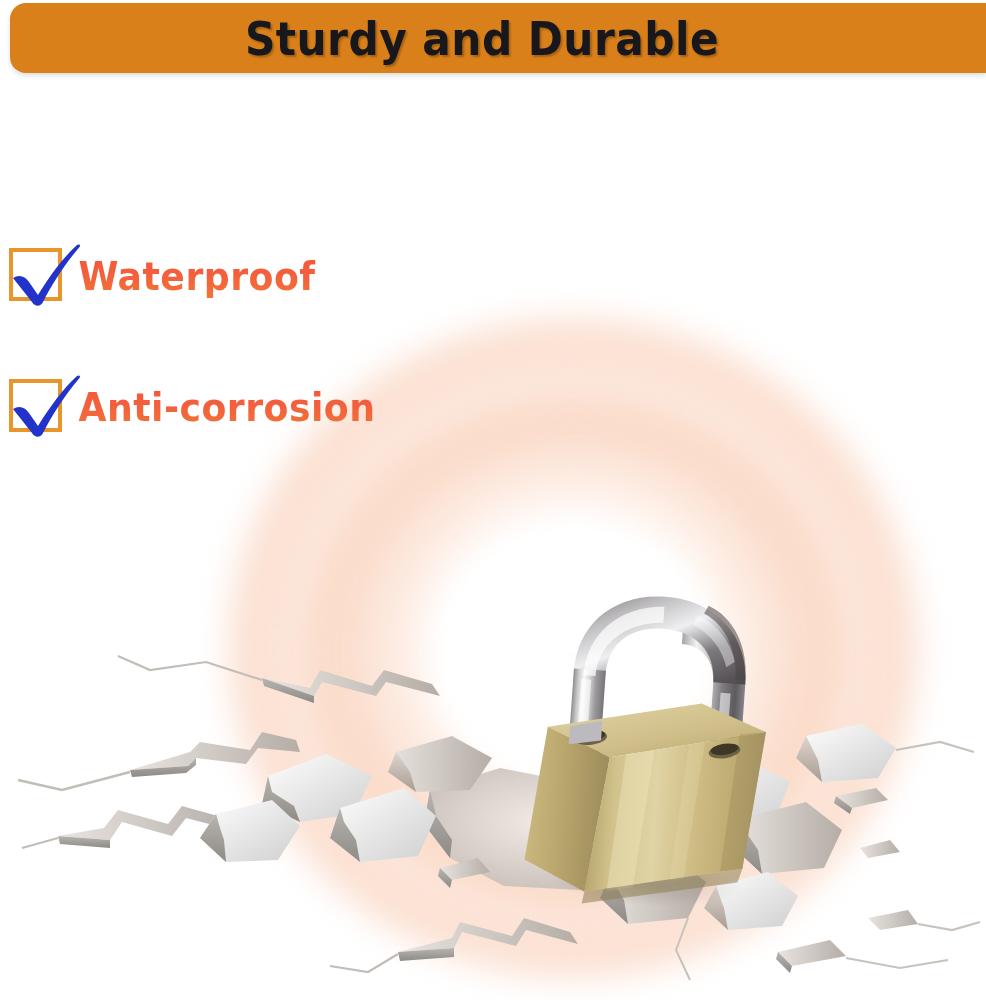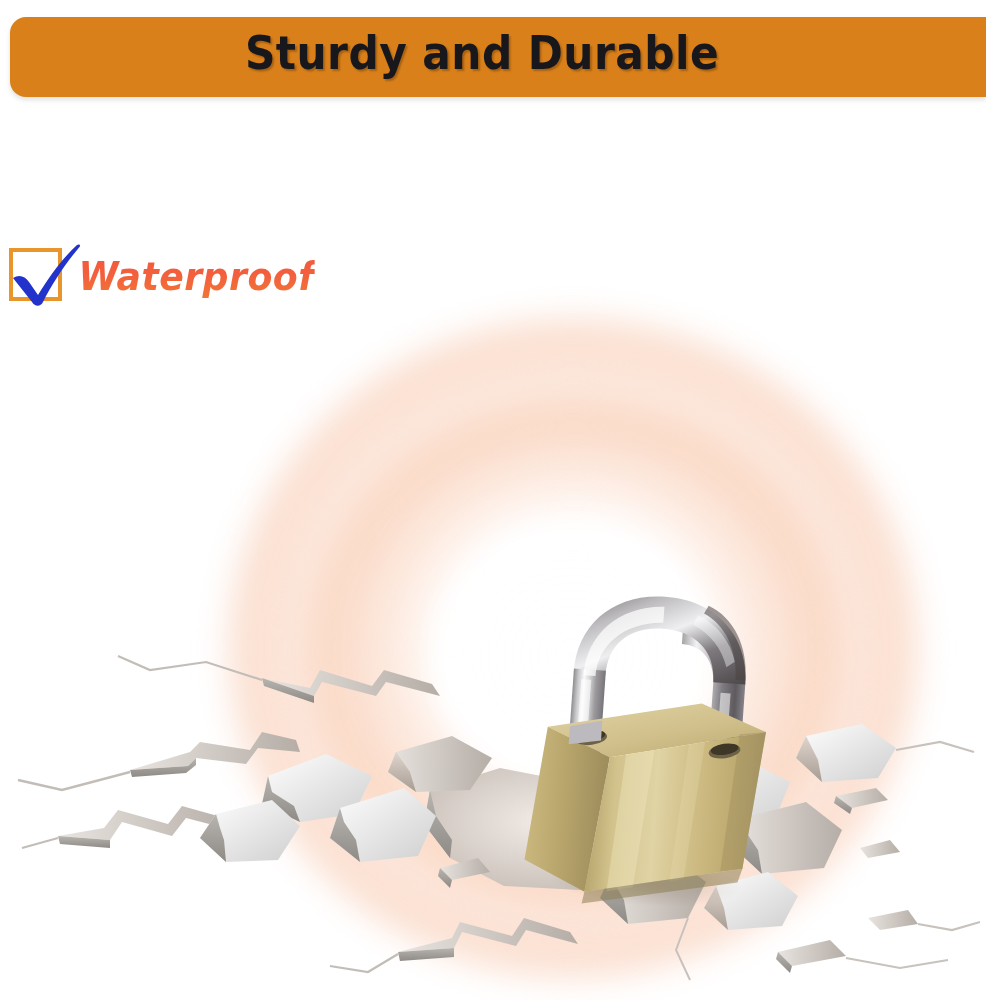--- a/index.html
+++ b/index.html
@@ -13,22 +13,22 @@
   #stage {
     position:relative;
     width:986px; height:1000px;
     background:#ffffff;
     overflow:hidden;
   }
 
   
   #banner {
     position:absolute;
-    left:10px; top:17px;
-    width:976px; height:80px;
+    left:10px; top:3px;
+    width:976px; height:70px;
     background:#D9801A;
     border-radius:16px 0 0 16px;
     box-shadow:0 3px 5px rgba(0,0,0,0.12);
     z-index:40;
   }
   #banner-title {
     position:absolute;
     left:0; top:0;
     width:944px; height:70px;
     display:flex;
@@ -119,21 +119,20 @@
     position:absolute;
     left:0; top:240px;
     width:520px;
     z-index:30;
   }
   .feature-row {
     position:relative;
     height:131px;
     display:flex;
     align-items:flex-start;
-    font-style:italic;
   }
   .checkbox-wrap {
     position:relative;
     width:62px; height:62px;
     flex:0 0 62px;
     margin-left:9px;
     margin-top:8px;
   }
   .checkbox-box {
     position:absolute;
@@ -362,20 +361,31 @@
           <path d="M6 44 C 12 40 18 42 22 48 L31 61 C 44 40 56 24 70 11
                    C 72 9.5 74 11 72.5 13 C 58 30 45 50 36 68
                    C 33.5 73 28 73 25 68 Z" fill="#2233CC"></path>
         </svg>
       </div>
       <span class="feature-label">Waterproof</span>
     </div>
 
 
 
+    <div class="feature-row">
+      <div class="checkbox-wrap">
+        <div class="checkbox-box"></div>
+        <svg class="check-svg" viewBox="0 0 76 76">
+          <path d="M6 44 C 12 40 18 42 22 48 L31 61 C 44 40 56 24 70 11
+                   C 72 9.5 74 11 72.5 13 C 58 30 45 50 36 68
+                   C 33.5 73 28 73 25 68 Z" fill="#2233CC"></path>
+        </svg>
+      </div>
+      <span class="feature-label">Anti-corrosion</span>
+    </div>
 
   </div>
 
   <div id="banner">
     <div id="banner-title">Sturdy and Durable</div>
   </div>
 
 </div>
 
 </body></html>

